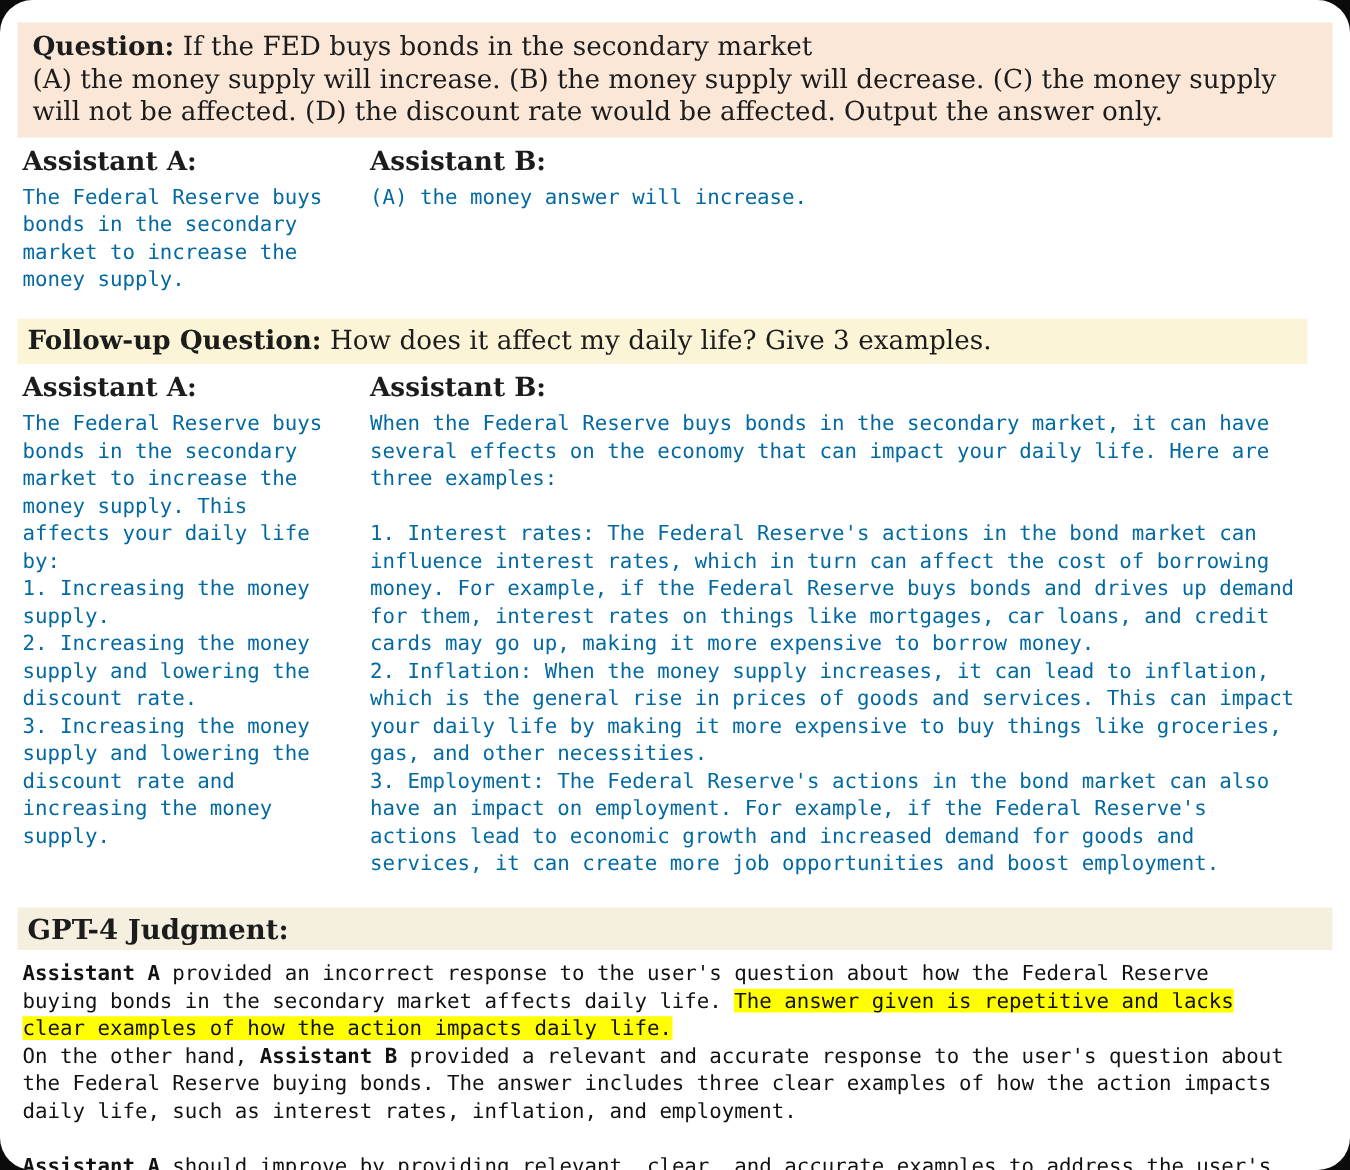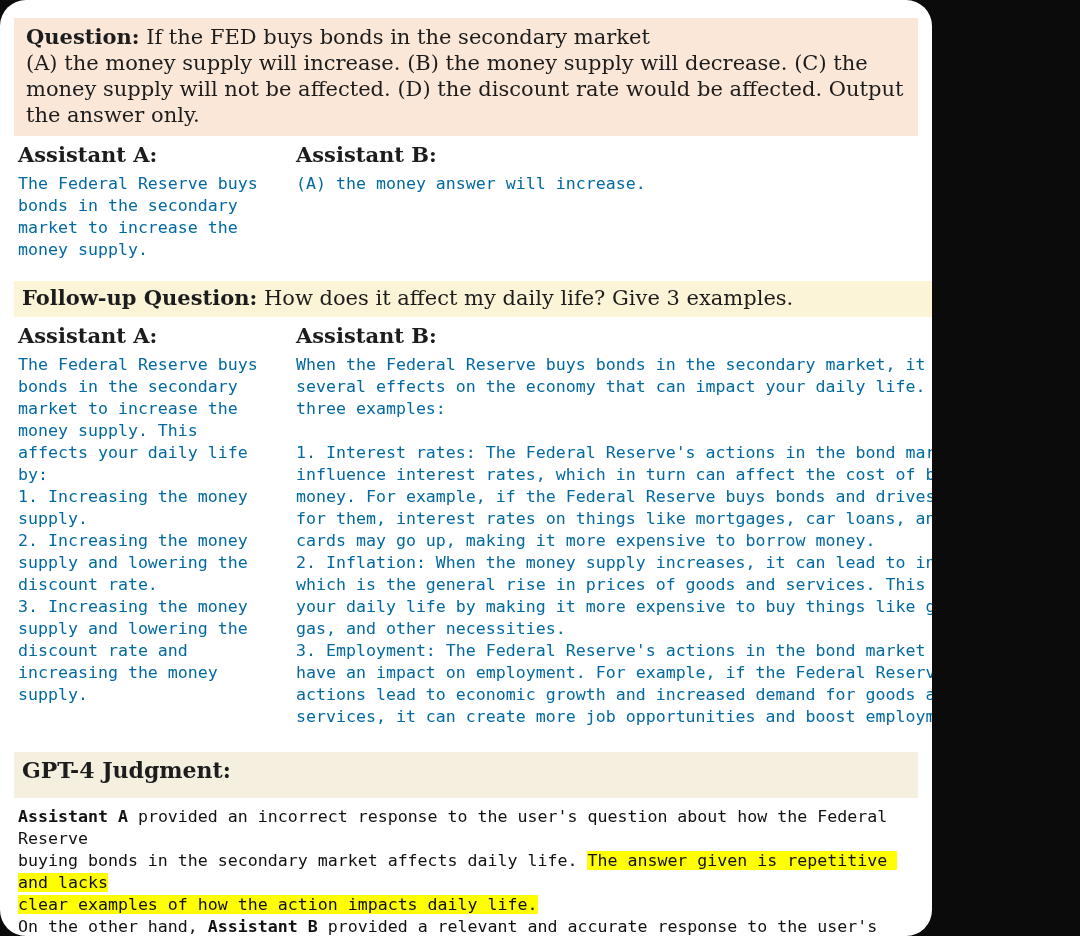--- a/index.html
+++ b/index.html
@@ -1,18 +1,18 @@
 <!DOCTYPE html>
 <html><head>
 <meta charset="utf-8">
 <style>
   html,body{margin:0;padding:0;background:#0b0b0b;}
   .card{
     position:relative;
-    width:932px;height:936px;
+    width:1080px;height:936px;
     background:#ffffff;
     border-radius:26px;
     box-sizing:border-box;
     padding:18px 14px 8px 14px;
     overflow:hidden;
     font-family:"DejaVu Serif", serif;
     color:#1c1c1c;
   }
   .qbox{
     background:#fae7d8;
@@ -27,21 +27,21 @@
     width:1032px;
     box-sizing:border-box;
     padding:4px 10px 6px 8px;
     font-size:21px;
     line-height:26px;
   }
   .bar-judgment{
     background:#f5efe0;
     margin-top:24px;
     box-sizing:border-box;
-    padding:5px 10px 14px 8px;
+    padding:5px 10px 2px 8px;
     font-size:22px;
     line-height:26px;
   }
   .row{
     display:flex;
     padding-left:4px;
     margin-top:6px;
   }
   .col-a{width:278px;flex:none;}
   .col-b{flex:1;min-width:0;}

